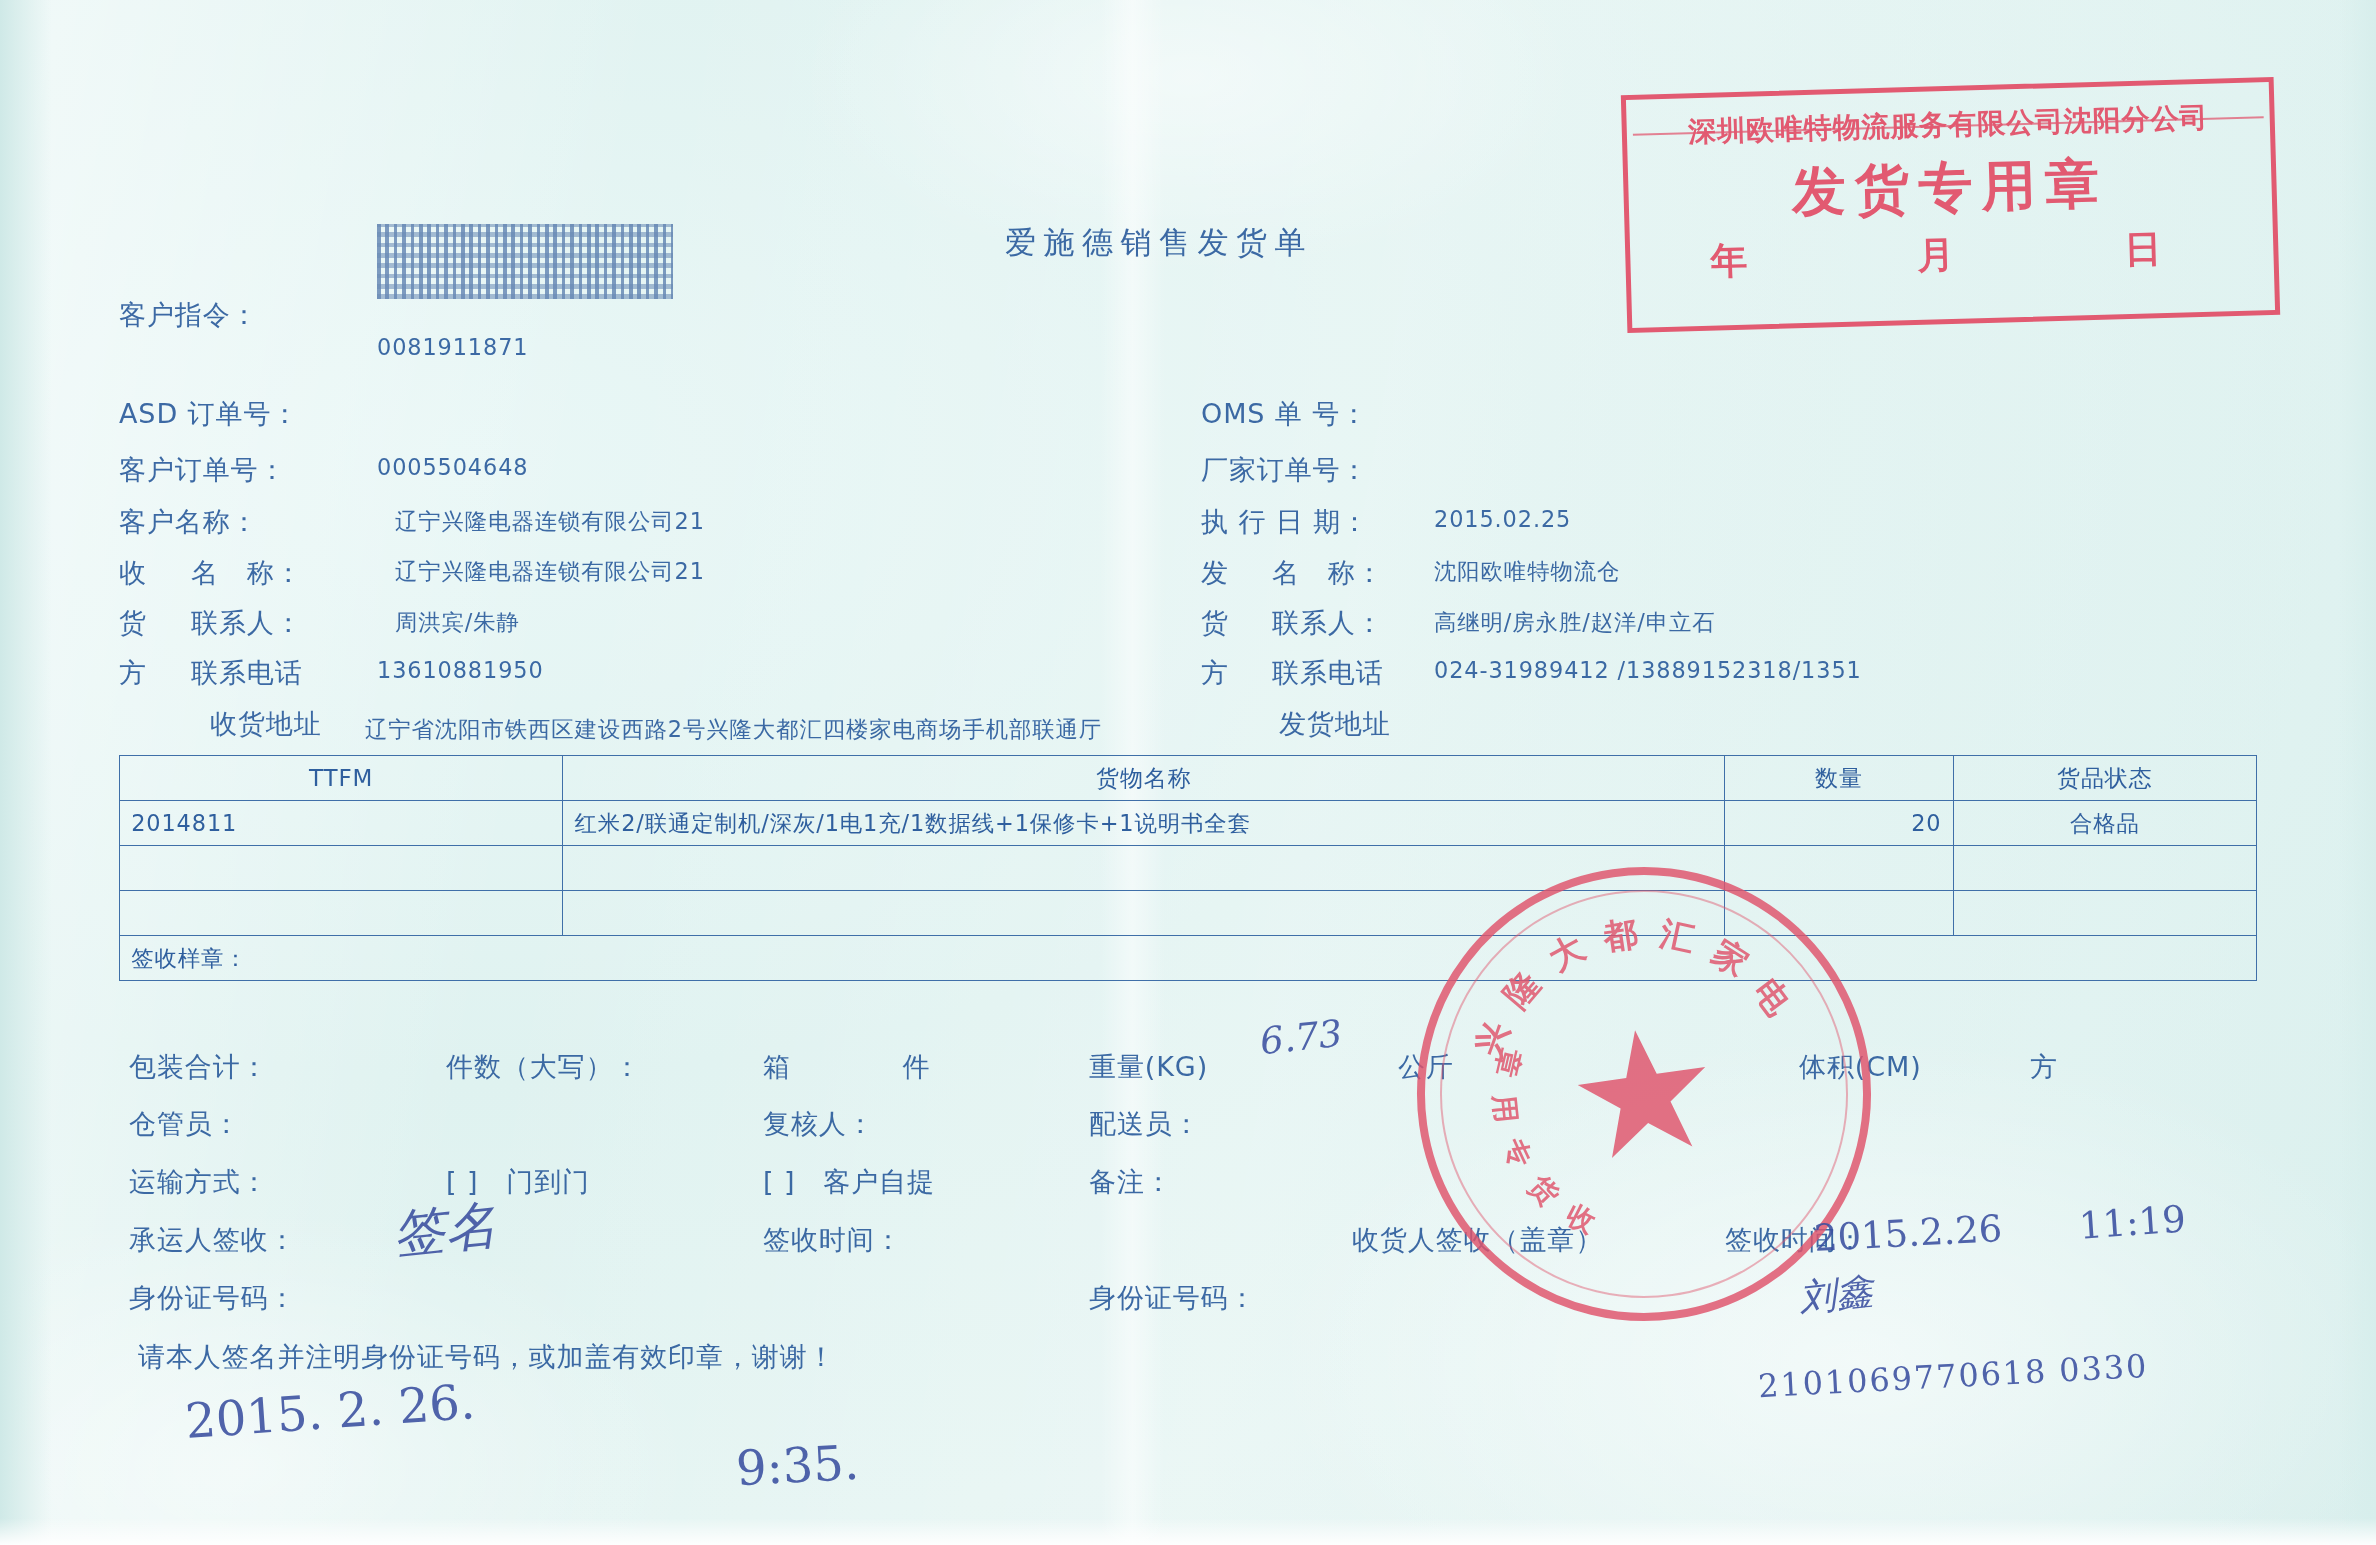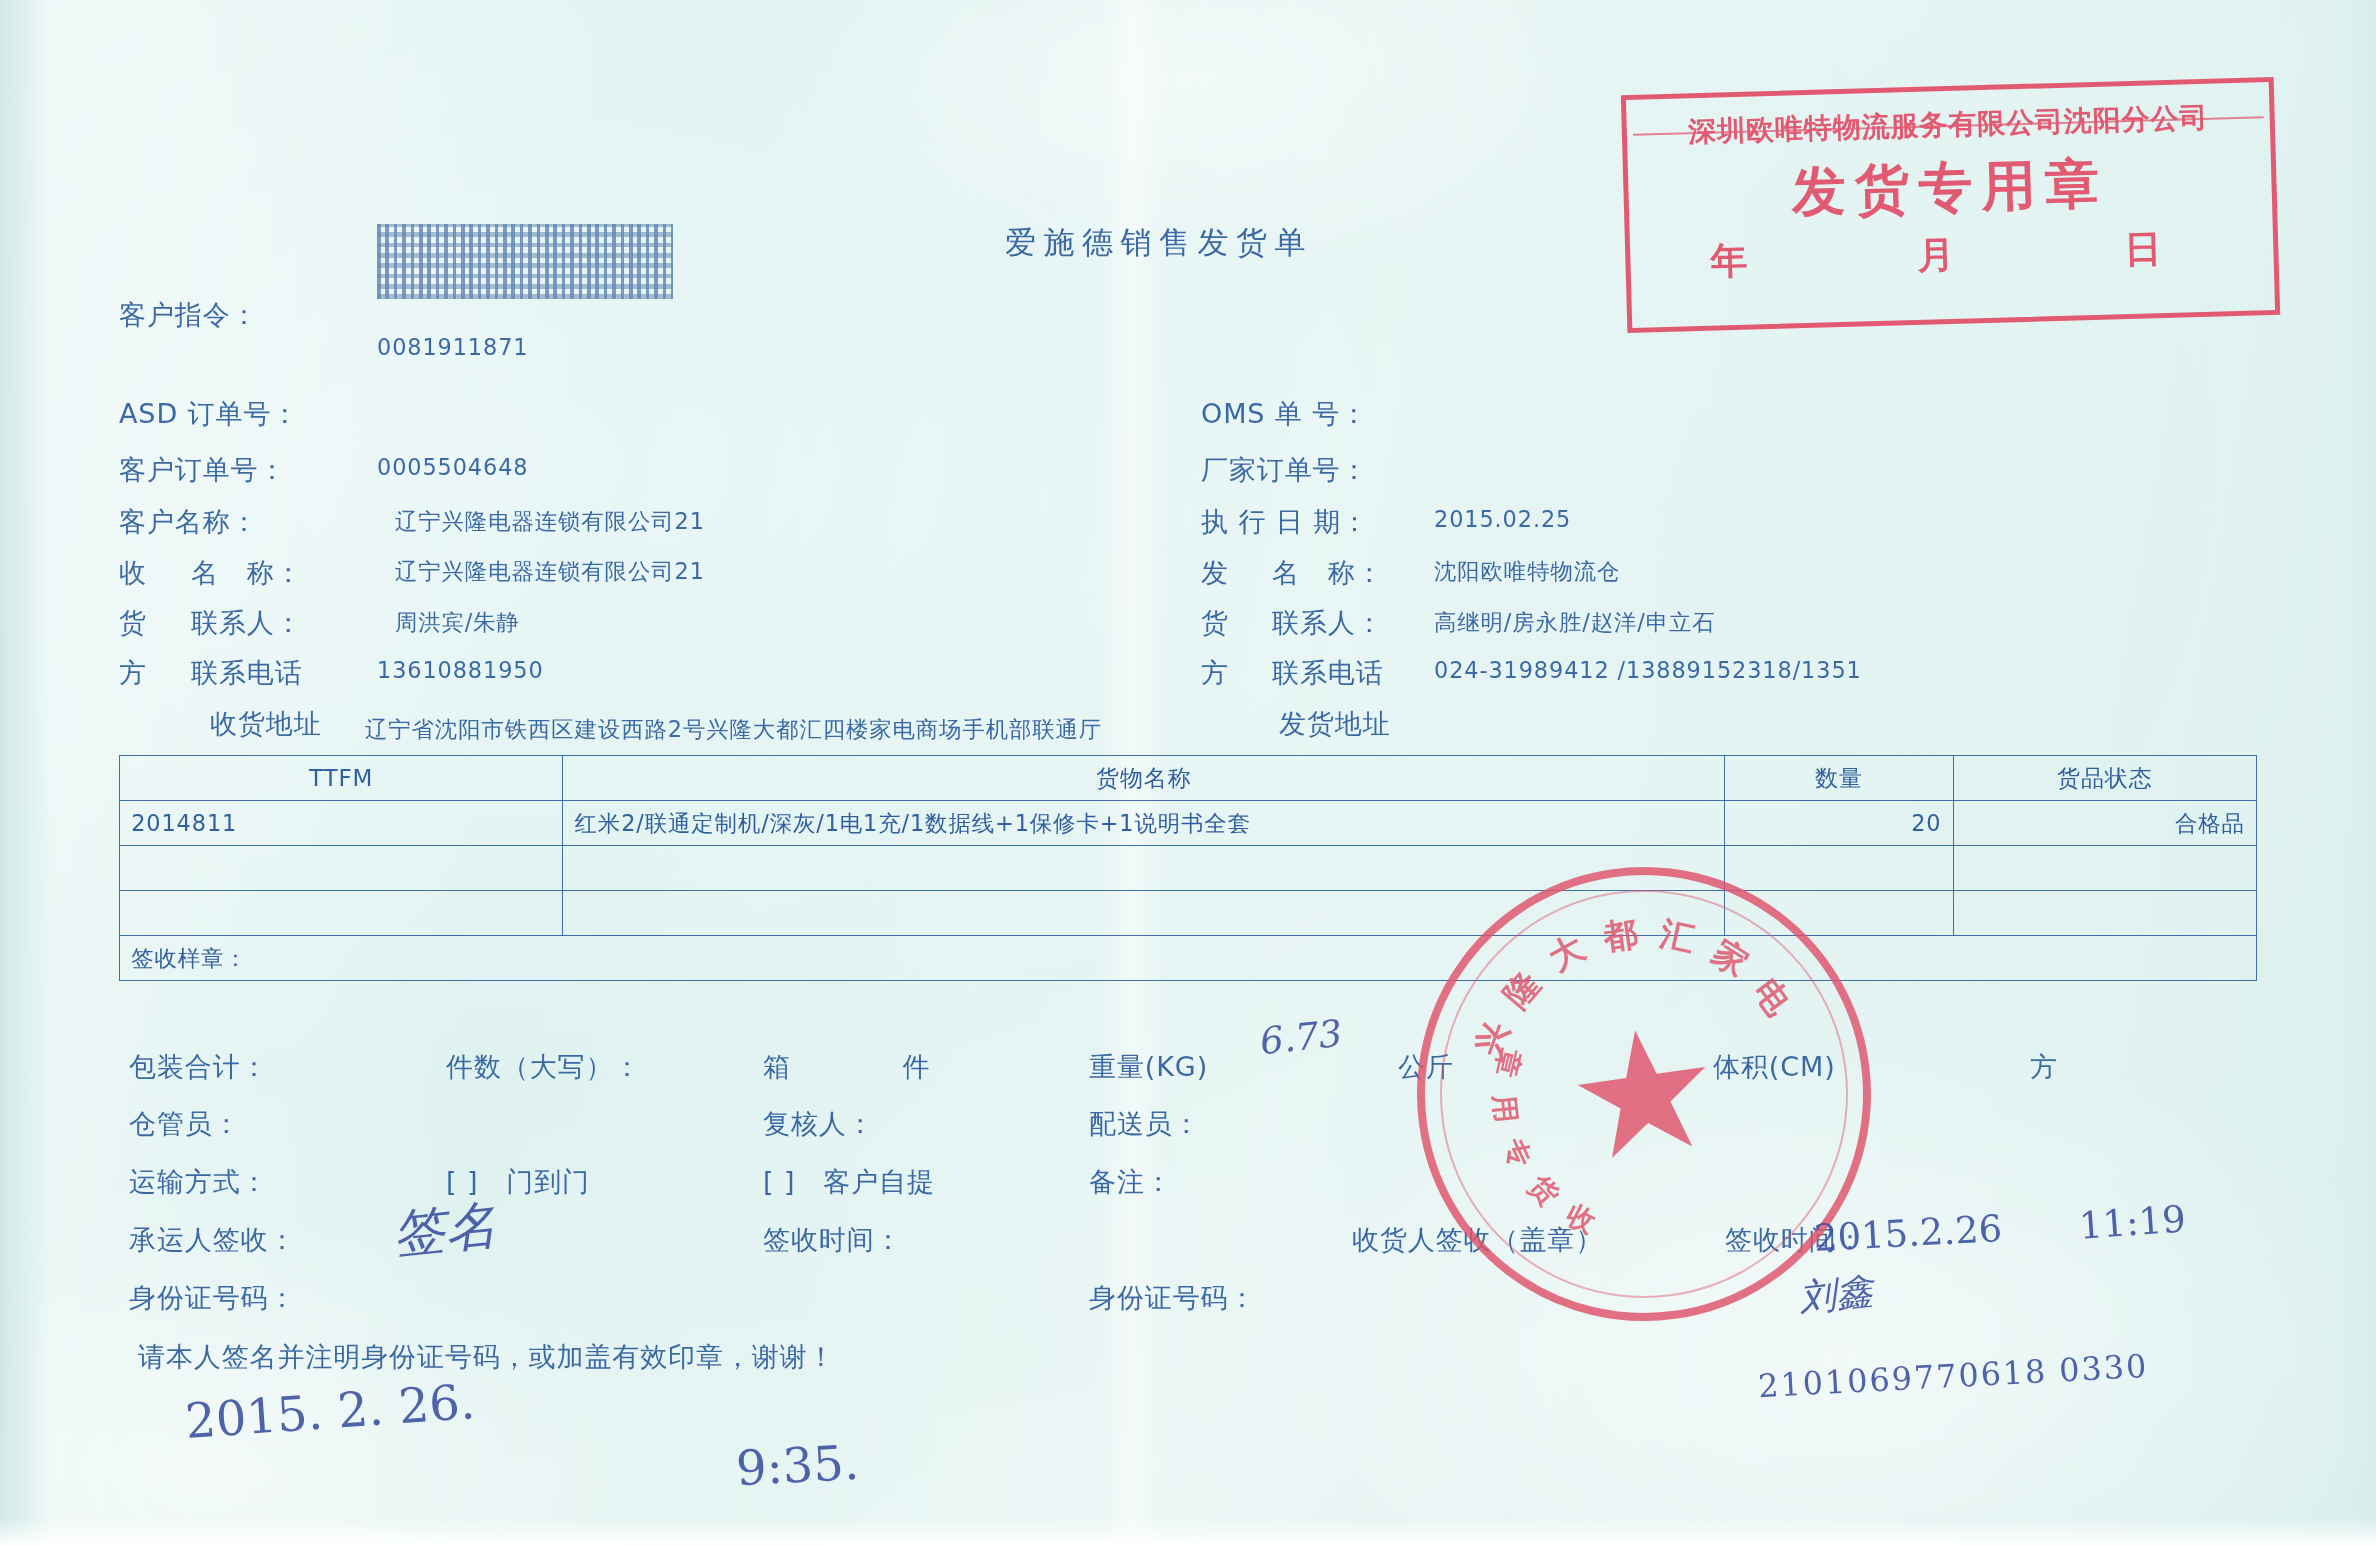--- a/index.html
+++ b/index.html
@@ -100,21 +100,21 @@
     letter-spacing: 0.9px;
   }
   table.goods th { font-size: 23px; }
   .col-ttfm { width: 420px; text-align: center; }
   .col-name { text-align: center; }
   .col-qty  { width: 205px; text-align: center; }
   .col-stat { width: 280px; text-align: center; }
   td.cell-ttfm { text-align: left; padding-left: 17px; }
   td.cell-name { text-align: left; padding-left: 17px; }
   td.cell-qty  { text-align: right; padding-right: 24px; }
-  td.cell-stat { text-align: right; }
+  td.cell-stat { text-align: center; }
   .sign-row td {
     height: 56px;
     text-align: left;
     padding-left: 33px;
     font-size: 23px;
   }
 
   
   .stamp-rect {
     position: absolute;
@@ -319,21 +319,21 @@
         <td colspan="4">签收样章：</td>
       </tr>
     </tbody>
   </table>
 
   <div class="ink label" style="left:129px; top:1037px;">包装合计：</div>
   <div class="ink label" style="left:446px; top:1037px;">件数（大写）：</div>
   <div class="ink label" style="left:763px; top:1037px;">箱　　　　件</div>
   <div class="ink label" style="left:1089px; top:1037px;">重量(KG)</div>
   <div class="ink label" style="left:1398px; top:1037px;">公斤</div>
-  <div class="ink label" style="left:1713px; top:1037px;">体积(CM)</div>
+  <div class="ink label" style="left:1799px; top:1037px;">体积(CM)</div>
   <div class="ink label" style="left:2030px; top:1037px;">方</div>
 
   <div class="ink label" style="left:129px; top:1094px;">仓管员：</div>
   <div class="ink label" style="left:763px; top:1094px;">复核人：</div>
   <div class="ink label" style="left:1089px; top:1094px;">配送员：</div>
 
   <div class="ink label" style="left:129px; top:1152px;">运输方式：</div>
   <div class="ink label" style="left:446px; top:1152px;">[ ]　门到门</div>
   <div class="ink label" style="left:763px; top:1152px;">[ ]　客户自提</div>
   <div class="ink label" style="left:1089px; top:1152px;">备注：</div>

